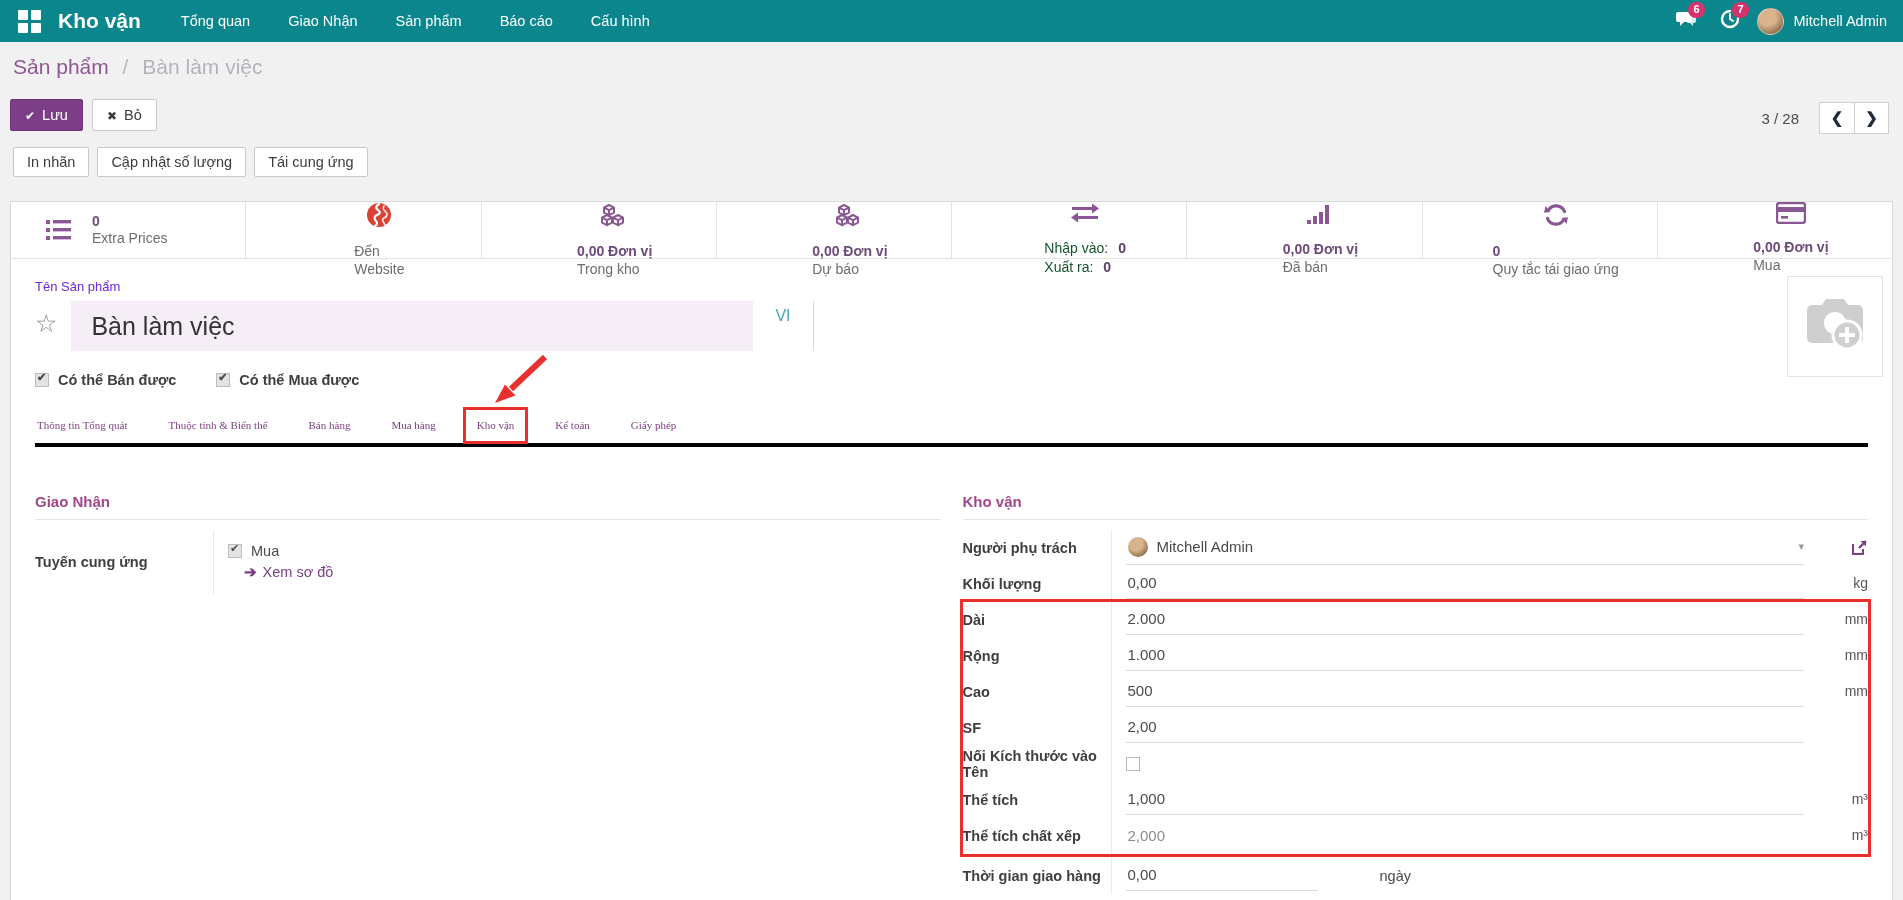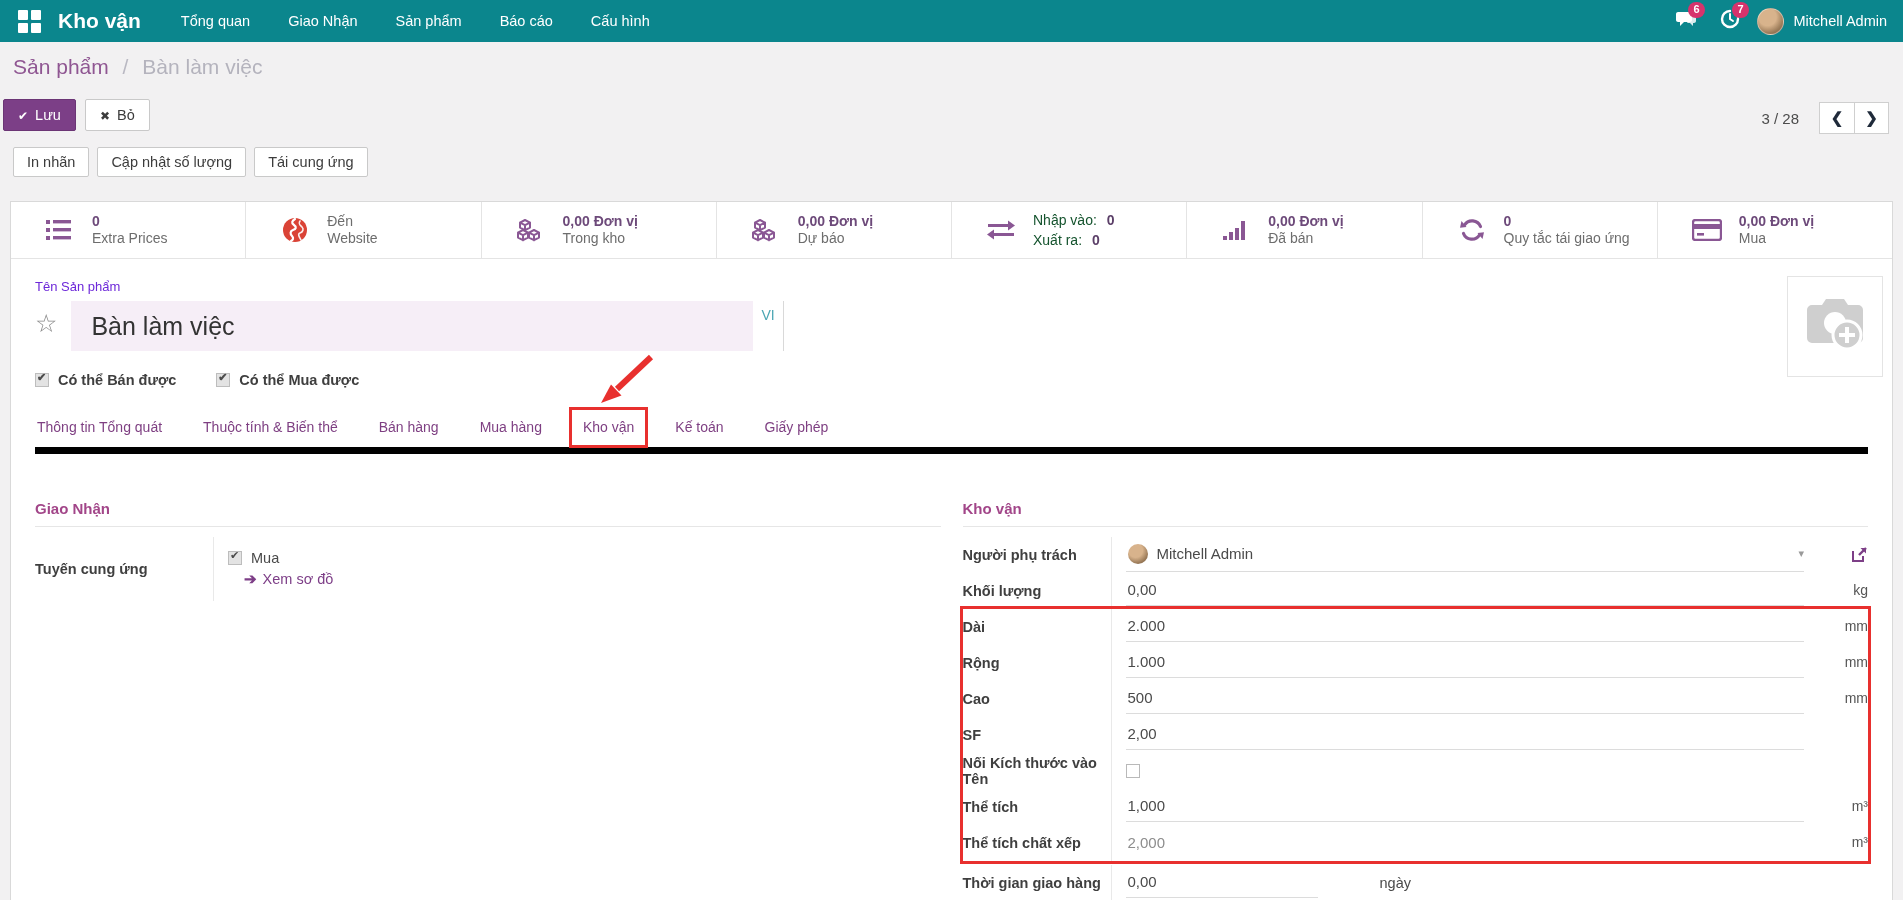--- a/index.html
+++ b/index.html
@@ -18,62 +18,62 @@
   .badge { position:absolute; top:-4px; right:-2px; background:#d6336c; color:#fff; font-size:11px; line-height:1; padding:2px 5px 3px; border-radius:9px; font-weight:700; }
   .avatar { width:27px; height:27px; border-radius:50%; background:radial-gradient(circle at 38% 32%, #d8b38c 0 38%, #9a7a58 70%, #6d543b); border:1px solid rgba(255,255,255,.4); }
   .user-name { font-size:14.5px; }
 
   
   .cp { position:relative; height:159px; }
   .breadcrumb { position:absolute; top:13px; left:13px; font-size:21px; }
   .breadcrumb .bc-link { color:#8f5692; cursor:pointer; }
   .breadcrumb .bc-sep { color:#b9b8c2; margin:0 8px; }
   .breadcrumb .bc-cur { color:#b4b3bd; }
-  .btnrow { position:absolute; top:57px; left:3px; display:flex; gap:9px; }
+  .btnrow { position:absolute; top:57px; left:10px; display:flex; gap:9px; }
   .btn { font-size:14.5px; padding:7px 14px; border:1px solid #c9c9c9; background:#fff; color:#3c3c3c; cursor:pointer; border-radius:2px; }
   .btn-primary { background:#7c3f87; border-color:#6b3575; color:#fff; }
   .btn .bicon { margin-right:7px; font-size:12px; }
   .pager { position:absolute; top:60px; right:14px; display:flex; align-items:center; gap:20px; }
   .pager-count { font-size:15px; color:#4c4c4c; }
   .pager-btns { display:flex; border:1px solid #cfcfcf; background:#fff; }
   .pager-btn { width:34px; height:30px; display:flex; align-items:center; justify-content:center; font-size:15px; font-weight:700; color:#1f2a3a; cursor:pointer; }
   .pager-btn + .pager-btn { border-left:1px solid #cfcfcf; }
   .actionrow { position:absolute; top:105px; left:13px; display:flex; gap:8px; }
   .actionrow .btn { padding:6px 13px; }
 
   
   .sheet { margin:0 10px; background:#fff; border:1px solid #d9d9d9; border-bottom:none; height:699px; position:relative; }
 
   .statrow { display:flex; border-bottom:1px solid #e4e4e4; height:57px; }
   .stat-btn { flex:1 1 0; display:flex; align-items:center; padding-left:32px; gap:15px; cursor:pointer; }
-  .stat-btn + .stat-btn { border-left:1px solid #e4e4e4; }
+  .stat-btn + .stat-btn { border-left:1px solid #e4e4e4;flex-direction:column; }
   .stat-icn { width:34px; display:flex; justify-content:center; }
   .stat-txt { display:flex; flex-direction:column; line-height:1.25; font-size:14px; }
   .stat-val { color:#6d4a7a; font-weight:700; }
   .stat-lbl { color:#6d6d6d; }
   .stat-kv { display:flex; gap:10px; font-size:14px; line-height:1.3; }
   .stat-kv .k { color:#14532d; }
   .stat-kv .v { color:#5b3f68; font-weight:700; }
 
   .sheet-body { padding:20px 24px 0; position:relative; }
 
   .fname-label { font-size:13px; color:#6d28d9; margin-bottom:7px; }
   .name-row { display:flex; align-items:flex-start; }
   .star { font-size:25px; color:#8a8a8a; margin:8px 14px 0 0; cursor:pointer; }
   .name-input { width:682px; height:50px; background:#f6eef7; display:flex; align-items:center; padding-left:20px; font-size:25px; color:#333; cursor:text; }
-  .lang-badge { font-size:14px; color:#4ba6b3; padding:6px 8px 0; cursor:pointer; }
+  .lang-badge { font-size:16px; color:#4ba6b3; padding:6px 22px 0; cursor:pointer; }
   .lang-sep { width:1px; background:#d9d9d9; height:50px; }
 
   .cbrow { display:flex; gap:40px; margin-top:21px; align-items:center;text-align:center; }
   .cb-item { display:flex; gap:9px; align-items:center; font-size:14.5px; font-weight:700; color:#3f3f3f; }
   .cb { width:14px; height:14px; border:1px solid #b9b9b9; background:#fff; position:relative; cursor:pointer; flex:none; }
   .cb.checked { background:#e3e3e3; border-color:#bdbdbd; }
   .cb.checked::after { content:"✔"; position:absolute; top:-3px; left:1px; font-size:11px; color:#4c4c4c; }
 
-  .tabs { display:flex; gap:37px; margin-top:27px; border-bottom:7px solid #000000; font-size:14px; }
+  .tabs { display:flex; gap:37px; margin-top:27px; border-bottom:4px solid #000000; font-size:11px;font-family:Liberation Serif, serif; }
   .tab { color:#7e3f82; padding:4px 2px 12px; cursor:pointer; position:relative; }
   .tab-redbox { position:absolute; inset:-8px -12px -1px -12px; border:3px solid #e8302e; pointer-events:none; }
   .tab-arrow { position:absolute; top:-64px; left:10px; pointer-events:none; }
 
   .cols { display:grid; grid-template-columns:1fr 1fr; column-gap:22px; margin-top:46px; }
   .group-title { font-size:15px; font-weight:700; color:#a24689; padding-bottom:9px; border-bottom:1px solid #e6e6e6; margin-bottom:10px; }
 
   .frow { display:flex; align-items:stretch; min-height:36px; }
   .flabel { width:148px; flex:none; font-size:14.5px; font-weight:700; color:#3f3f3f; display:flex; align-items:center; }
   .flabel.w178 { width:178px; }

